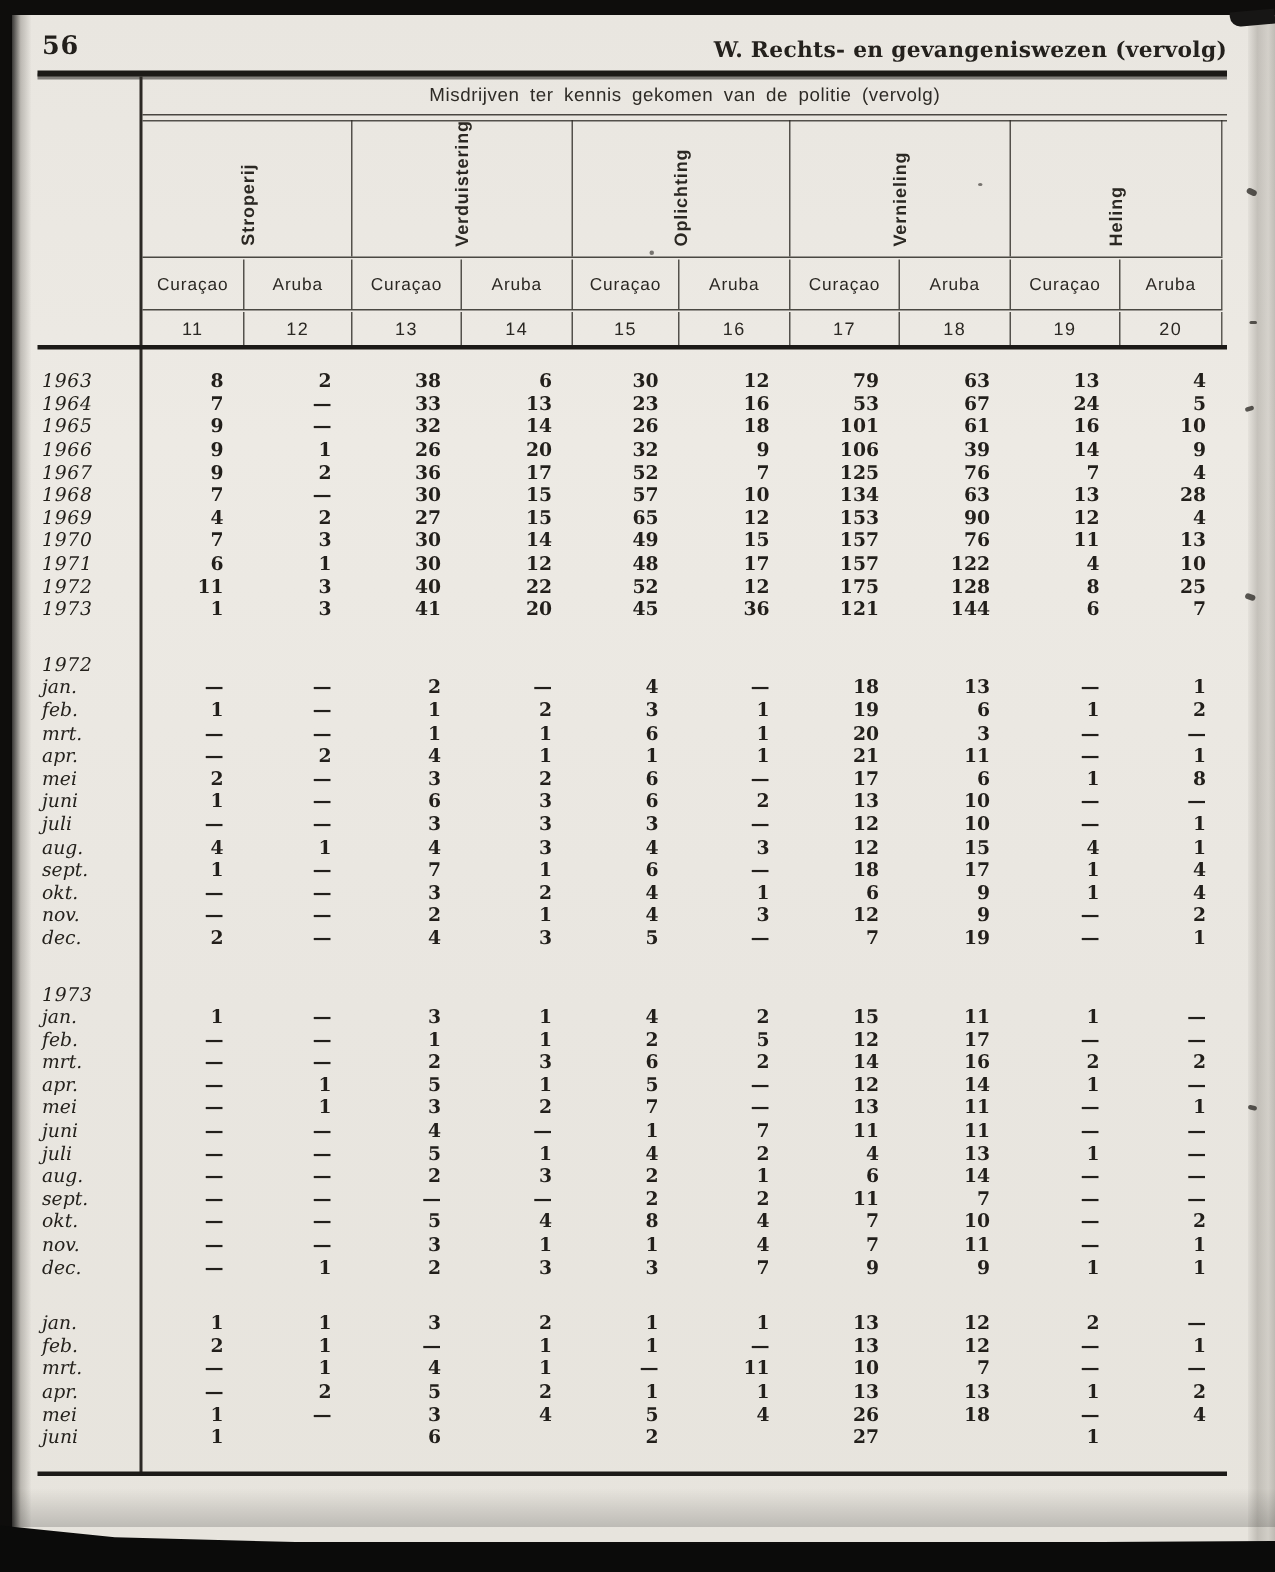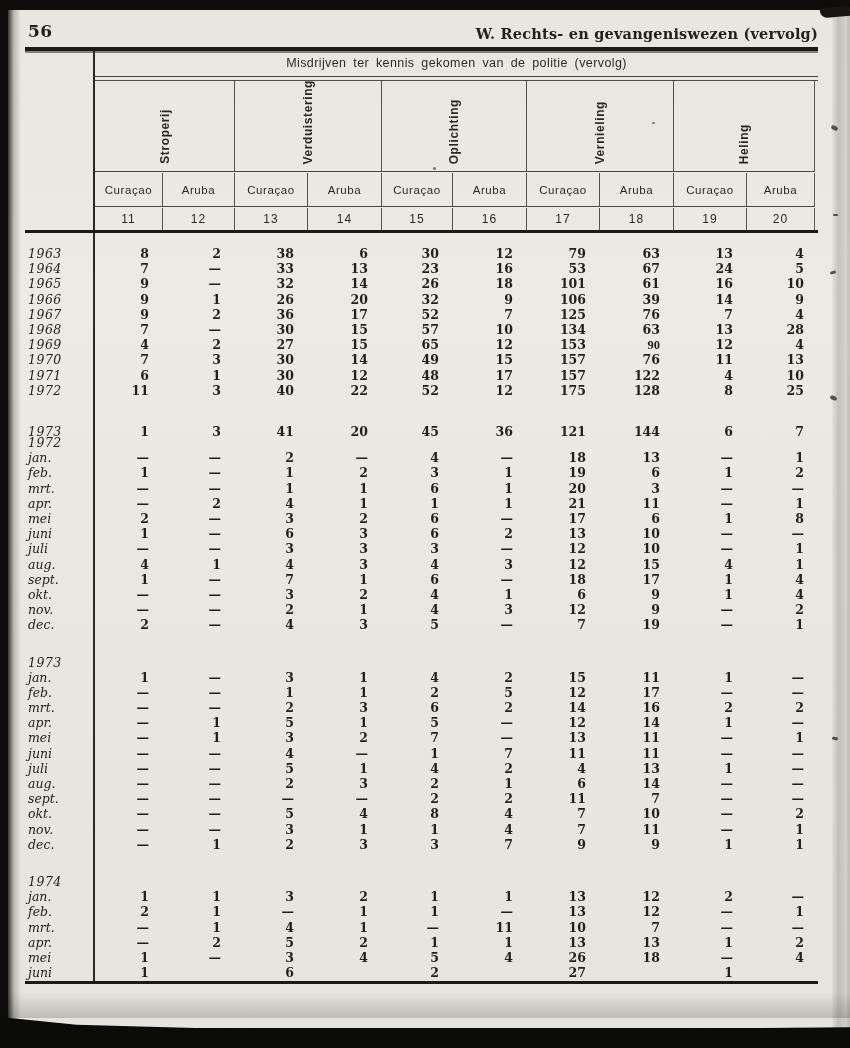--- a/index.html
+++ b/index.html
@@ -245,21 +245,21 @@
       </div>
       <div class="drow">
         <div class="lbl year">1969</div>
         <div class="val" style="width: 63px;">4</div>
         <div class="val" style="width: 72px;">2</div>
         <div class="val" style="width: 73px;">27</div>
         <div class="val" style="width: 74px;">15</div>
         <div class="val" style="width: 71px;">65</div>
         <div class="val" style="width: 74px;">12</div>
         <div class="val" style="width: 73px;">153</div>
-        <div class="val" style="width: 74px; font-family: Liberation Serif, serif;">90</div>
+        <div class="val" style="width: 74px;">90</div>
         <div class="val" style="width: 73px;">12</div>
         <div class="val" style="width: 71px;">4</div>
       </div>
       <div class="drow">
         <div class="lbl year">1970</div>
         <div class="val" style="width: 63px;">7</div>
         <div class="val" style="width: 72px;">3</div>
         <div class="val" style="width: 73px;">30</div>
         <div class="val" style="width: 74px;">14</div>
         <div class="val" style="width: 71px;">49</div>
@@ -297,21 +297,21 @@
       </div>
       <div class="drow">
         <div class="lbl year">1973</div>
         <div class="val" style="width: 63px;">1</div>
         <div class="val" style="width: 72px;">3</div>
         <div class="val" style="width: 73px;">41</div>
         <div class="val" style="width: 74px;">20</div>
         <div class="val" style="width: 71px;">45</div>
         <div class="val" style="width: 74px;">36</div>
         <div class="val" style="width: 73px;">121</div>
-        <div class="val" style="width: 74px; margin-top: 26px;">144</div>
+        <div class="val" style="width: 74px;">144</div>
         <div class="val" style="width: 73px;">6</div>
         <div class="val" style="width: 71px;">7</div>
       </div>
     </div>
     <div class="section">
       <div class="drow">
         <div class="lbl year">1972</div>
       </div>
       <div class="drow">
         <div class="lbl month">jan.</div>
@@ -626,23 +626,20 @@
         <div class="val" style="width: 71px;">3</div>
         <div class="val" style="width: 74px;">7</div>
         <div class="val" style="width: 73px;">9</div>
         <div class="val" style="width: 74px;">9</div>
         <div class="val" style="width: 73px;">1</div>
         <div class="val" style="width: 71px;">1</div>
       </div>
     </div>
     <div class="section">
       <div class="drow">
-        <div class="lbl year">1974</div>
-      </div>
-      <div class="drow">
         <div class="lbl month">jan.</div>
         <div class="val" style="width: 63px;">1</div>
         <div class="val" style="width: 72px;">1</div>
         <div class="val" style="width: 73px;">3</div>
         <div class="val" style="width: 74px;">2</div>
         <div class="val" style="width: 71px;">1</div>
         <div class="val" style="width: 74px;">1</div>
         <div class="val" style="width: 73px;">13</div>
         <div class="val" style="width: 74px;">12</div>
         <div class="val" style="width: 73px;">2</div>

